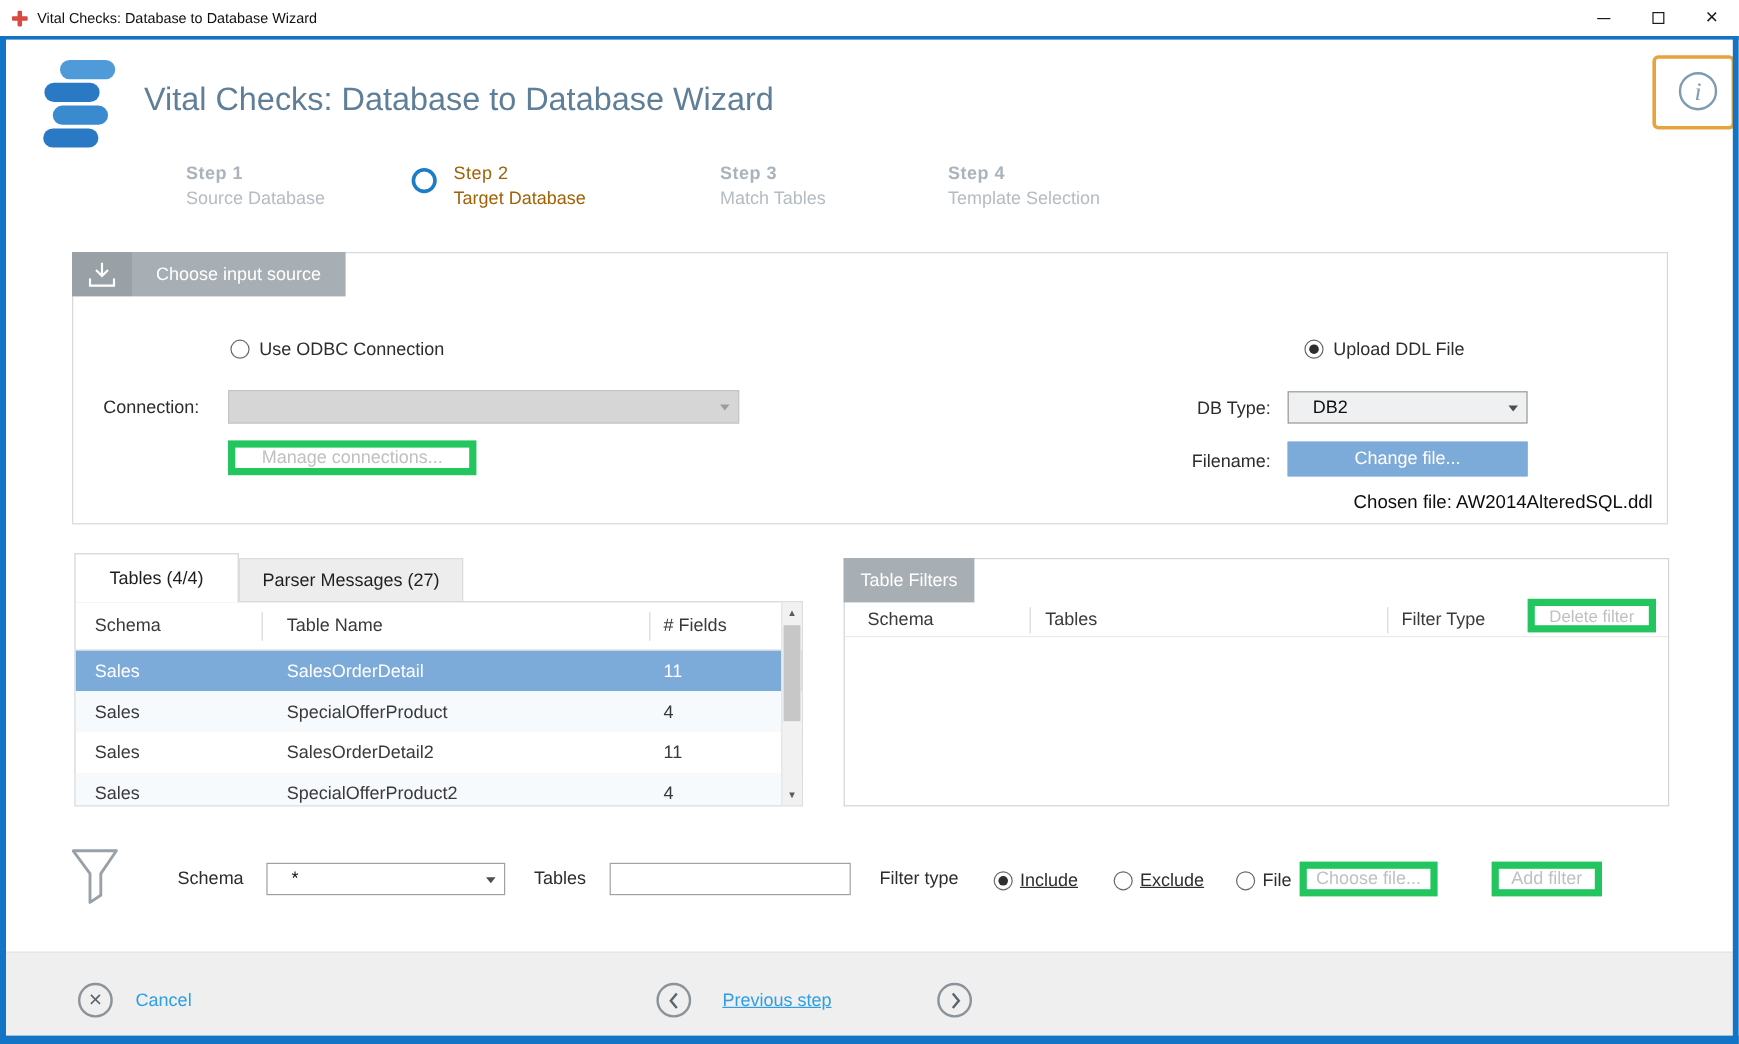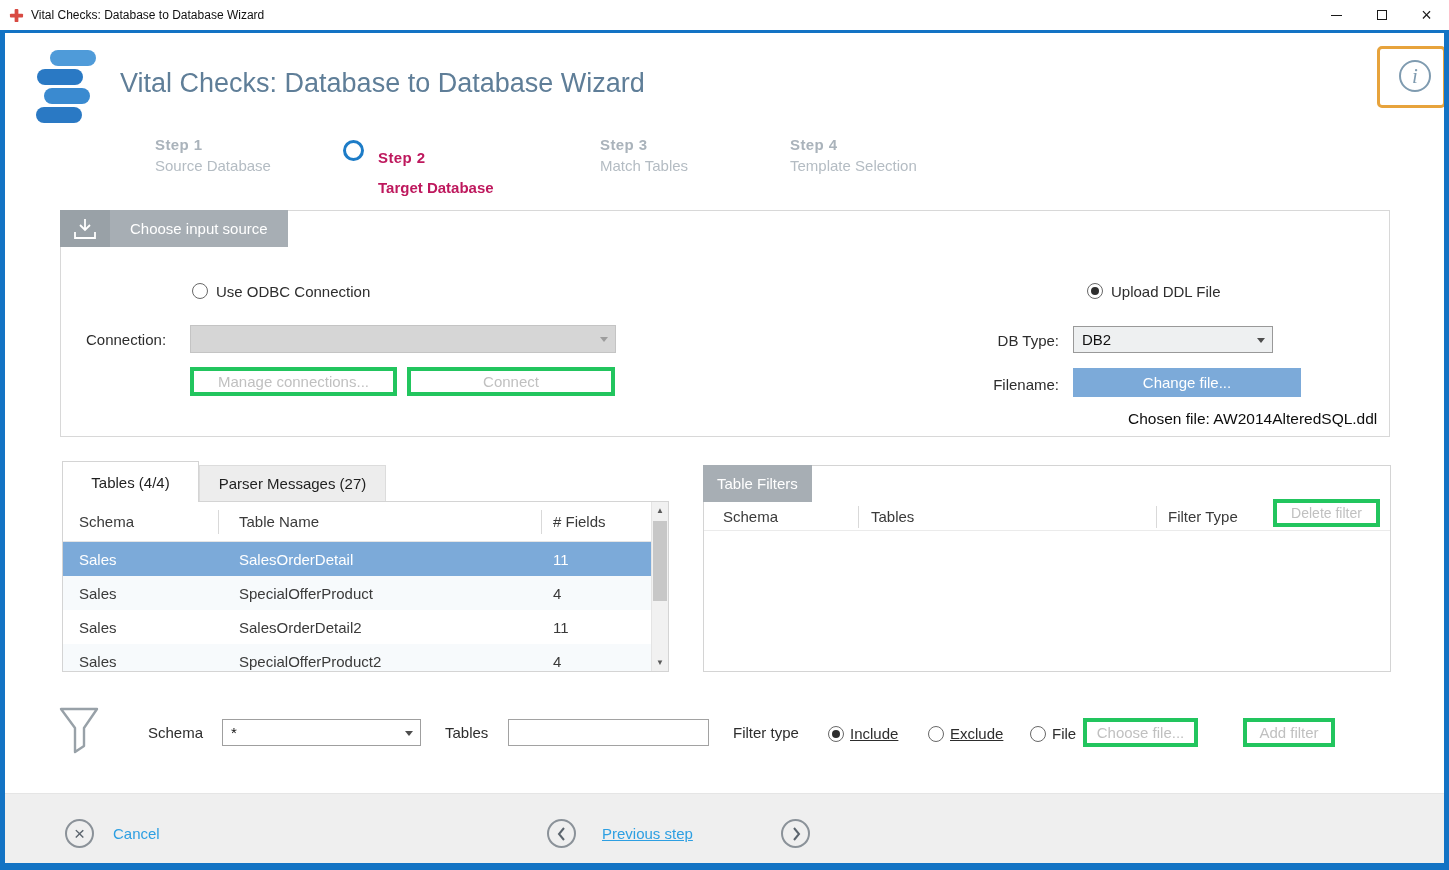--- a/index.html
+++ b/index.html
@@ -26,41 +26,41 @@
   .info-highlight { position:absolute; left:1377px; top:46px; width:69px; height:62px; border:3px solid #e7a33c; border-radius:5px; z-index:6; }
   .info-circle { position:absolute; left:1399px; top:60px; width:32px; height:32px; border:2px solid #7f9bb0; border-radius:50%; color:#7f9bb0; display:flex; align-items:center; justify-content:center; font-family:"Liberation Serif",serif; font-style:italic; font-size:21px; z-index:7; }
   .info-circle::after { content:'i'; }
 
   
   .step { position:absolute; top:136px; }
   .step-num { font-size:15px; letter-spacing:.4px; }
   .step-label { font-size:15px; margin-top:4px; }
   .step.inactive .step-num { color:#aab3bb; font-weight:600; }
   .step.inactive .step-label { color:#b4bcc3; font-weight:400; }
-  .step.active .step-num, .step.active .step-label { color:#be185d; font-weight:700;margin-top:13px; }
+  .step.active .step-num, .step.active .step-label { color:#a16207; font-weight:400; }
   .step-circle { position:absolute; left:343px; top:140px; width:21px; height:21px; border:3px solid #1d7cc7; border-radius:50%; }
 
   
   .panel { position:absolute; border:1px solid #d8d8d8; background:#fff; }
   .sec-header { position:absolute; display:flex; height:37px; z-index:2; }
   .sec-icon { width:50px; background:#99a1a7; display:flex; align-items:center; justify-content:center; }
   .sec-text { background:#a7aeb4; color:#fff; font-size:15px; display:flex; align-items:center; padding:0 20px; }
 
   .radio { position:absolute; width:16px; height:16px; border:1px solid #686868; border-radius:50%; background:#fff; }
   .radio.checked::after { content:''; position:absolute; left:3px; top:3px; width:8px; height:8px; border-radius:50%; background:#2e2e2e; }
   .rlabel { position:absolute; font-size:15px; color:#2d2d2d; }
   .ul { text-decoration:underline; }
 
   .flabel { position:absolute; font-size:15px; color:#2d2d2d; }
   .flabel.right { text-align:right; }
 
-  .btn { position:absolute; display:flex; align-items:center; justify-content:center; font-size:15px; background:#fff; border:4px solid #22c55e; color:#c0c0c0; }
+  .btn { position:absolute; display:flex; align-items:center; justify-content:center; font-size:15px; background:#fff; border:6px solid #22c55e; color:#c0c0c0; }
   .btn.primary { background:#7caad9; border-color:#7caad9; color:#fff; }
 
-  .select { position:absolute; border:1px solid #9f9f9f; background:#fff; font-size:15px; color:#111; display:flex; align-items:center; padding:0 22px 0 8px; }
+  .select { position:absolute; border:1px solid #9f9f9f; background:#fff; font-size:15px; color:#111; display:flex; align-items:center; padding:0 22px 0 20px; }
   .select .chev { position:absolute; right:7px; top:50%; margin-top:-2px; width:0; height:0; border-left:4px solid transparent; border-right:4px solid transparent; border-top:5px solid #4e4e4e; }
   .select.disabled { background:#d6d6d6; border-color:#c4c4c4; }
   .select.disabled .chev { border-top-color:#9d9d9d; }
   .select.gray { background:#eef0f1; border-color:#999; }
   .tinput { position:absolute; border:1px solid #a2a2a2; background:#fff; font:15px "Liberation Sans",sans-serif; padding:0 6px; }
   .chosen-file { position:absolute; font-size:15.5px; color:#0d0d0d; }
 
   
   .tab { position:absolute; display:flex; align-items:center; justify-content:center; font-size:15px; color:#1f1f1f; }
   .tab.active { background:#fff; border:1px solid #d4d4d4; border-bottom:none; z-index:3; }
@@ -162,30 +162,29 @@
   <span class="radio checked" style="left:1026px; top:72px;"></span>
   <span class="rlabel" style="left:1050px; top:72px;">Upload DDL File</span>
 
   <span class="flabel" style="left:25px; top:120px;">Connection:</span>
   <div class="select disabled" style="left:129px; top:114px; width:426px; height:28px;">
     <span></span>
     <span class="chev"></span>
   </div>
 
   <div class="btn" style="left:129px; top:156px; width:207px; height:29px;">Manage connections...</div>
-  <div class="btn" style="left:346px; top:156px; width:208px; height:29px;">Connect</div>
 
   <span class="flabel right" style="left:858px; top:121px; width:140px;">DB Type:</span>
   <div class="select gray" style="left:1012px; top:115px; width:200px; height:27px;">
     <span>DB2</span>
     <span class="chev"></span>
   </div>
 
   <span class="flabel right" style="left:858px; top:165px; width:140px;">Filename:</span>
-  <div class="btn primary" style="left:1012px; top:157px; width:228px; height:29px;">Change file...</div>
+  <div class="btn primary" style="left:1012px; top:157px; width:200px; height:29px;">Change file...</div>
 
   <span class="chosen-file" style="left:1067px; top:199px;">Chosen file: AW2014AlteredSQL.ddl</span>
 </div>
 
 <div class="tab active" style="left:62px; top:461px; width:137px; height:41px;">Tables (4/4)</div>
 <div class="tab inactive" style="left:199px; top:465px; width:187px; height:37px;">Parser Messages (27)</div>
 
 <div class="panel" style="left:62px; top:501px; width:607px; height:171px; border-color:#d4d4d4; overflow:hidden;">
   <div class="thead">
     <span class="th c1">Schema</span>

